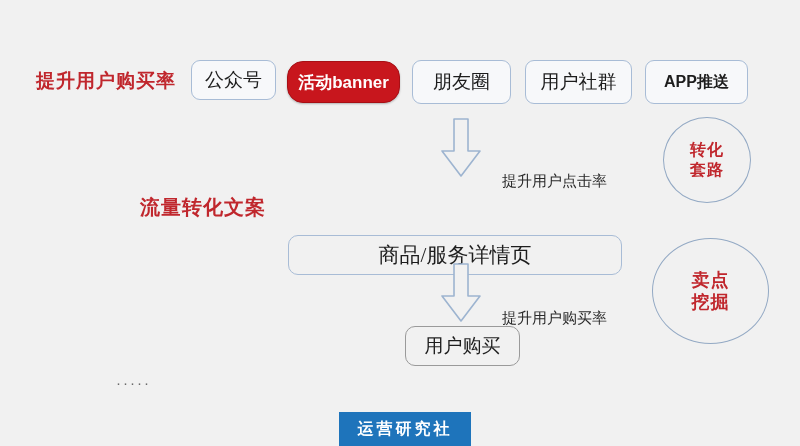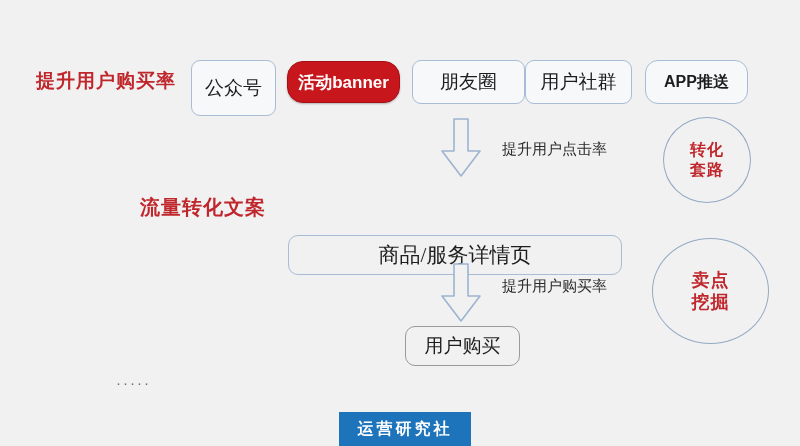--- a/index.html
+++ b/index.html
@@ -62,31 +62,30 @@
     font-weight: bold;
     font-family: "Liberation Sans", "DejaVu Sans", sans-serif;
     font-size: 17px;
     border-radius: 16px;
     box-shadow: 0 1px 2px rgba(0,0,0,0.25);
   }
   .chip.sans {
     font-family: "Liberation Sans", "DejaVu Sans", sans-serif;
     font-size: 16px;
     font-weight: bold;
-    border-radius: 13px;
   }
   .chip.gray {
     border-color: #9a9a9a;
     background: #f1f1f1;
     text-align: center;
   }
 
-  #chip-gzh      { left: 191px; top: 60px;  width: 85px;  height: 56px; }
+  #chip-gzh      { left: 191px; top: 60px;  width: 85px;  height: 40px; }
   #chip-banner   { left: 287px; top: 61px;  width: 113px; height: 42px; }
-  #chip-pyq      { left: 412px; top: 60px;  width: 113px;  height: 44px; }
+  #chip-pyq      { left: 412px; top: 60px;  width: 99px;  height: 44px; }
   #chip-shequn   { left: 525px; top: 60px;  width: 107px; height: 44px; }
   #chip-apppush  { left: 645px; top: 60px;  width: 103px; height: 44px; }
 
   #chip-detail {
     left: 288px; top: 191px; width: 334px; height: 40px;
     font-size: 21px;
     border-radius: 10px;
     background: #f1f1f1;
     margin-top: 44px;
   }
@@ -103,20 +102,21 @@
   #arrow-1 { left: 439px; top: 118px; }
   #arrow-2 { left: 439px; top: 263px; }
 
   
   .arrow-caption {
     position: absolute;
     font-size: 15px;
     color: #2a2a2a;
     font-family: "Liberation Serif", "DejaVu Serif", serif;
     white-space: nowrap;
+    margin-top: 32px;
   }
   #caption-1 { left: 502px; top: 140px; }
   #caption-2 { left: 502px; top: 277px; }
 
   
   .circle {
     position: absolute;
     box-sizing: border-box;
     border: 1.4px solid #93a9c4;
     border-radius: 50%;

